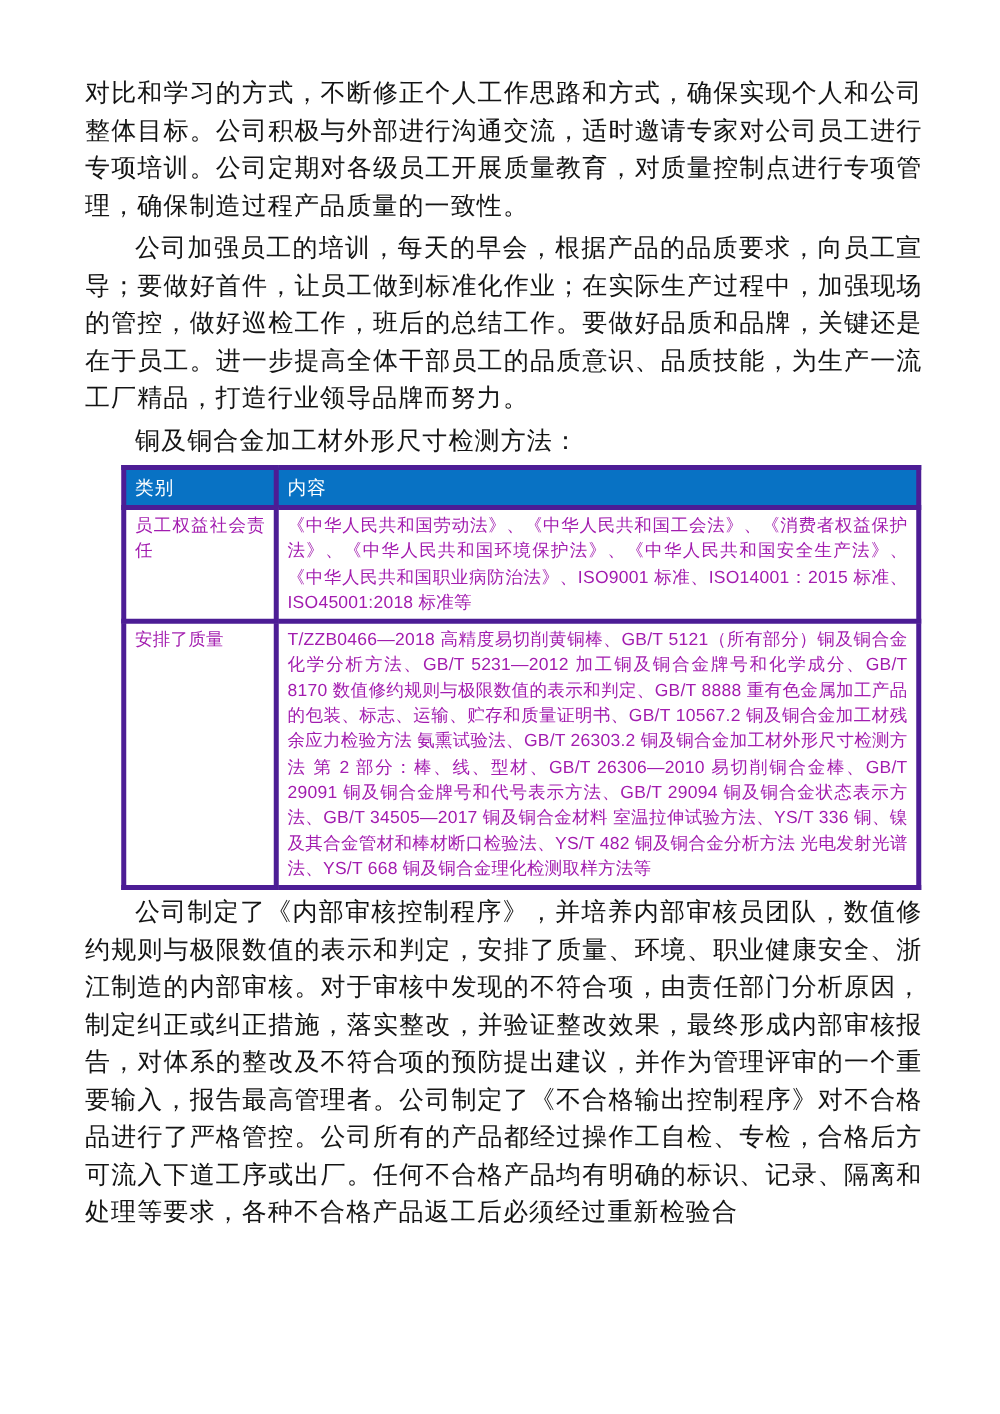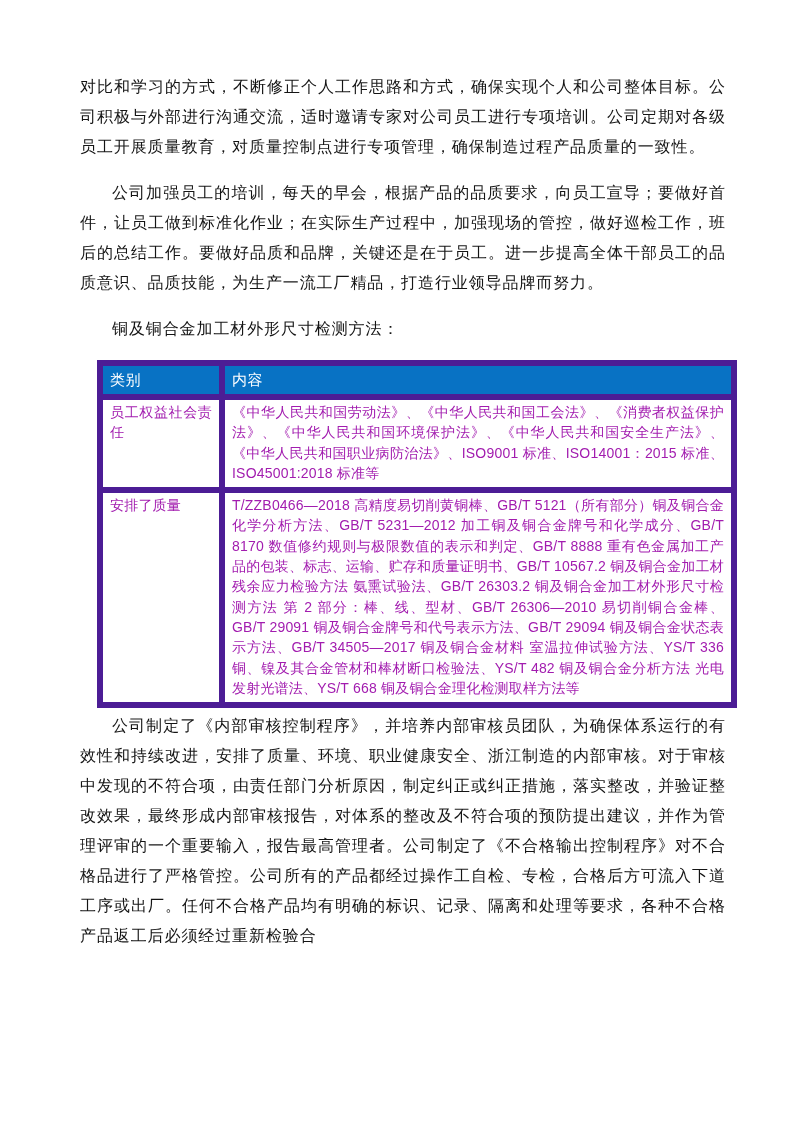--- a/index.html
+++ b/index.html
@@ -11,22 +11,22 @@
     overflow: hidden;
     font-family: "Liberation Serif", serif;
   }
   .content {
     position: absolute;
     left: 64px;
     top: 56px;
     width: 678px;
   }
   .para {
-    margin: 16px;
-    font-size: 16px;
+    margin: 4px;
+    font-size: 20px;
     line-height: 30px;
     letter-spacing: 0.9px;
     text-align: justify;
     color: #141414;
   }
   .para.indent { text-indent: 2em; }
   .section-heading {
     margin: 0;
     font-size: 16px;
     line-height: 30px;
@@ -37,21 +37,21 @@
   }
   table.std-table {
     width: 640px;
     margin-left: 33px;
     border-collapse: collapse;
     table-layout: fixed;
     font-family: "Liberation Sans", sans-serif;
     border: 2px solid #000000;
   }
   .std-table th, .std-table td {
-    border: 6px solid #4c1d95;
+    border: 4px solid #4c1d95;
   }
   .std-table th {
     background: #0872C4;
     color: #ffffff;
     font-weight: normal;
     font-size: 15px;
     text-align: left;
     padding: 3px 7px;
     height: 22px;
     letter-spacing: 0.5px;
@@ -99,16 +99,16 @@
           <td>员工权益社会责任</td>
           <td>《中华人民共和国劳动法》、《中华人民共和国工会法》、《消费者权益保护法》、《中华人民共和国环境保护法》、《中华人民共和国安全生产法》、《中华人民共和国职业病防治法》、ISO9001 标准、ISO14001：2015 标准、ISO45001:2018 标准等</td>
         </tr>
         <tr>
           <td>安排了质量</td>
           <td>T/ZZB0466—2018 高精度易切削黄铜棒、GB/T 5121（所有部分）铜及铜合金化学分析方法、GB/T 5231—2012 加工铜及铜合金牌号和化学成分、GB/T 8170 数值修约规则与极限数值的表示和判定、GB/T 8888 重有色金属加工产品的包装、标志、运输、贮存和质量证明书、GB/T 10567.2 铜及铜合金加工材残余应力检验方法 氨熏试验法、GB/T 26303.2 铜及铜合金加工材外形尺寸检测方法 第 2 部分：棒、线、型材、GB/T 26306—2010 易切削铜合金棒、GB/T 29091 铜及铜合金牌号和代号表示方法、GB/T 29094 铜及铜合金状态表示方法、GB/T 34505—2017 铜及铜合金材料 室温拉伸试验方法、YS/T 336 铜、镍及其合金管材和棒材断口检验法、YS/T 482 铜及铜合金分析方法 光电发射光谱法、YS/T 668 铜及铜合金理化检测取样方法等</td>
         </tr>
       </tbody>
     </table>
 
-    <p class="para indent after-table">公司制定了《内部审核控制程序》，并培养内部审核员团队，为确保体系运行的有效性和持续改进，安排了质量、环境、职业健康安全、浙江制造的内部审核。对于审核中发现的不符合项，由责任部门分析原因，制定纠正或纠正措施，落实整改，并验证整改效果，最终形成内部审核报告，对体系的整改及不符合项的预防提出建议，并作为管理评审的一个重要输入，报告最高管理者。公司制定了《不合格输出控制程序》对不合格品进行了严格管控。公司所有的产品都经过操作工自检、专检，合格后方可流入下道工序或出厂。任何不合格产品均有明确的标识、记录、隔离和处理等要求，各种不合格产品返工后必须经过重新检验合</p>
+    <p class="para indent after-table">公司制定了《内部审核控制程序》，并培养内部审核员团队，数值修约规则与极限数值的表示和判定，安排了质量、环境、职业健康安全、浙江制造的内部审核。对于审核中发现的不符合项，由责任部门分析原因，制定纠正或纠正措施，落实整改，并验证整改效果，最终形成内部审核报告，对体系的整改及不符合项的预防提出建议，并作为管理评审的一个重要输入，报告最高管理者。公司制定了《不合格输出控制程序》对不合格品进行了严格管控。公司所有的产品都经过操作工自检、专检，合格后方可流入下道工序或出厂。任何不合格产品均有明确的标识、记录、隔离和处理等要求，各种不合格产品返工后必须经过重新检验合</p>
 
   </div>
 </div>
 
 </body></html>

